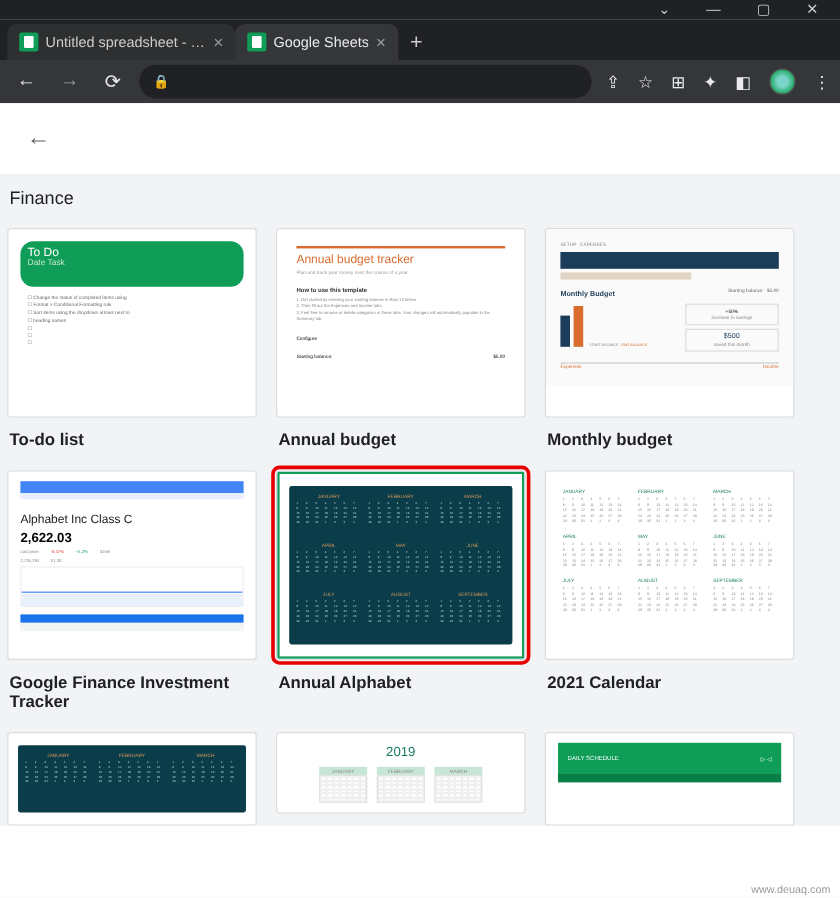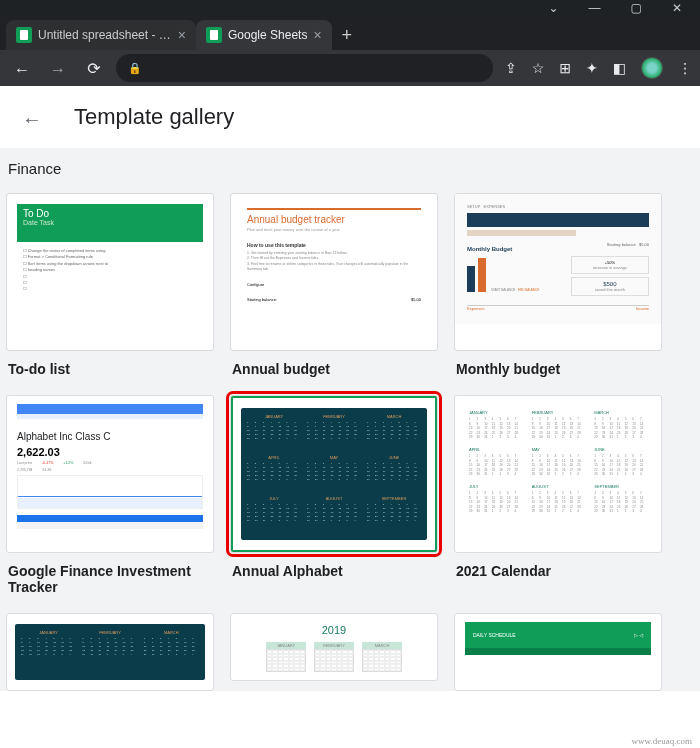--- a/index.html
+++ b/index.html
@@ -46,21 +46,21 @@
   
   .template-grid { display: flex; flex-wrap: wrap; gap: 18px 16px; }
   .template-card { width: 208px; cursor: pointer; }
   .template-thumb { width: 208px; height: 158px; background: #fff; border: 1px solid #dadce0; border-radius: 3px; position: relative; overflow: hidden; }
   .template-card.highlighted .template-thumb { outline: 3px solid #e80000; outline-offset: 1px; }
   .template-card.highlighted .template-thumb-inner { border: 2px solid #0f9d58; height: 100%; }
   .template-label { font-size: 14px; color: #202124; padding: 10px 2px 0; font-weight: 700; }
   
   
   .th-todo { padding: 10px; }
-  .th-todo-header { background: #0f9d58; height: 38px; padding: 4px 6px; font-size: 7px; color: #c8e6c9; }
+  .th-todo-header { background: #0f9d58; height: 38px; padding: 4px 6px; font-size: 7px; color: #c8e6c9; border-radius: 11px; }
   .th-todo-header .big { color: #fff; font-size: 10px; }
   .th-todo-body { font-size: 4px; color: #666; line-height: 1.6; padding: 6px; }
   .th-todo-body div::before { content: "☐ "; }
   
   .th-annual { padding: 14px 16px; }
   .th-annual-title { color: #d96b2f; font-size: 10px; border-top: 2px solid #d96b2f; padding-top: 4px; }
   .th-annual-sub { font-size: 4px; color: #999; margin: 2px 0 10px; }
   .th-annual-sec { font-size: 5px; color: #333; font-weight: bold; margin-bottom: 3px; }
   .th-annual-line { font-size: 3.5px; color: #888; line-height: 1.5; }
   .th-annual-cfg { display: flex; justify-content: space-between; font-size: 4px; margin-top: 10px; }
@@ -106,21 +106,21 @@
   .th-2019-grid { display: flex; gap: 8px; justify-content: center; }
   .th-2019-m { font-size: 2.8px; color: #888; width: 40px; }
   .th-2019-m .mname { background: #c8e6d8; font-size: 4px; padding: 1px 0; }
   .th-2019-m .mgrid { display: grid; grid-template-columns: repeat(7,1fr); border: .5px solid #ddd; }
   .th-2019-m .mgrid span { border: .3px solid #eee; height: 3.5px; }
   
   .th-daily { padding: 8px 10px; }
   .th-daily-head { background: #0f9d58; height: 26px; display: flex; justify-content: space-between; align-items: center; padding: 0 8px; color: #fff; font-size: 5px; }
   .th-daily-bar { background: #087f47; height: 7px; }
   
-  .watermark { position: absolute; bottom: 2px; right: 8px; font-size: 9px; color: #999; font-family: Liberation Serif, serif; text-align: right; }
+  .watermark { position: absolute; bottom: 2px; right: 8px; font-size: 9px; color: #999; font-family: Liberation Sans, sans-serif; text-align: right; }
 </style>
 </head>
 <body>
 
 <div class="titlebar">
   <div class="win-controls">
     <span>⌄</span>
     <span>—</span>
     <span>▢</span>
     <span>✕</span>
@@ -155,21 +155,20 @@
     <span class="ext-icon">✦</span>
     <span class="ext-icon">◧</span>
     <div class="avatar-ext"></div>
     <span class="ext-icon">⋮</span>
   </div>
 </div>
 
 <div class="page">
   <div class="header">
     <span class="back-btn">←</span>
-    <span class="header-title">Template gallery</span>
   </div>
 
   <div class="content">
     <div class="section-title">Finance</div>
 
     <div class="template-grid">
 
       <div class="template-card">
         <div class="template-thumb">
           <div class="th-todo">

